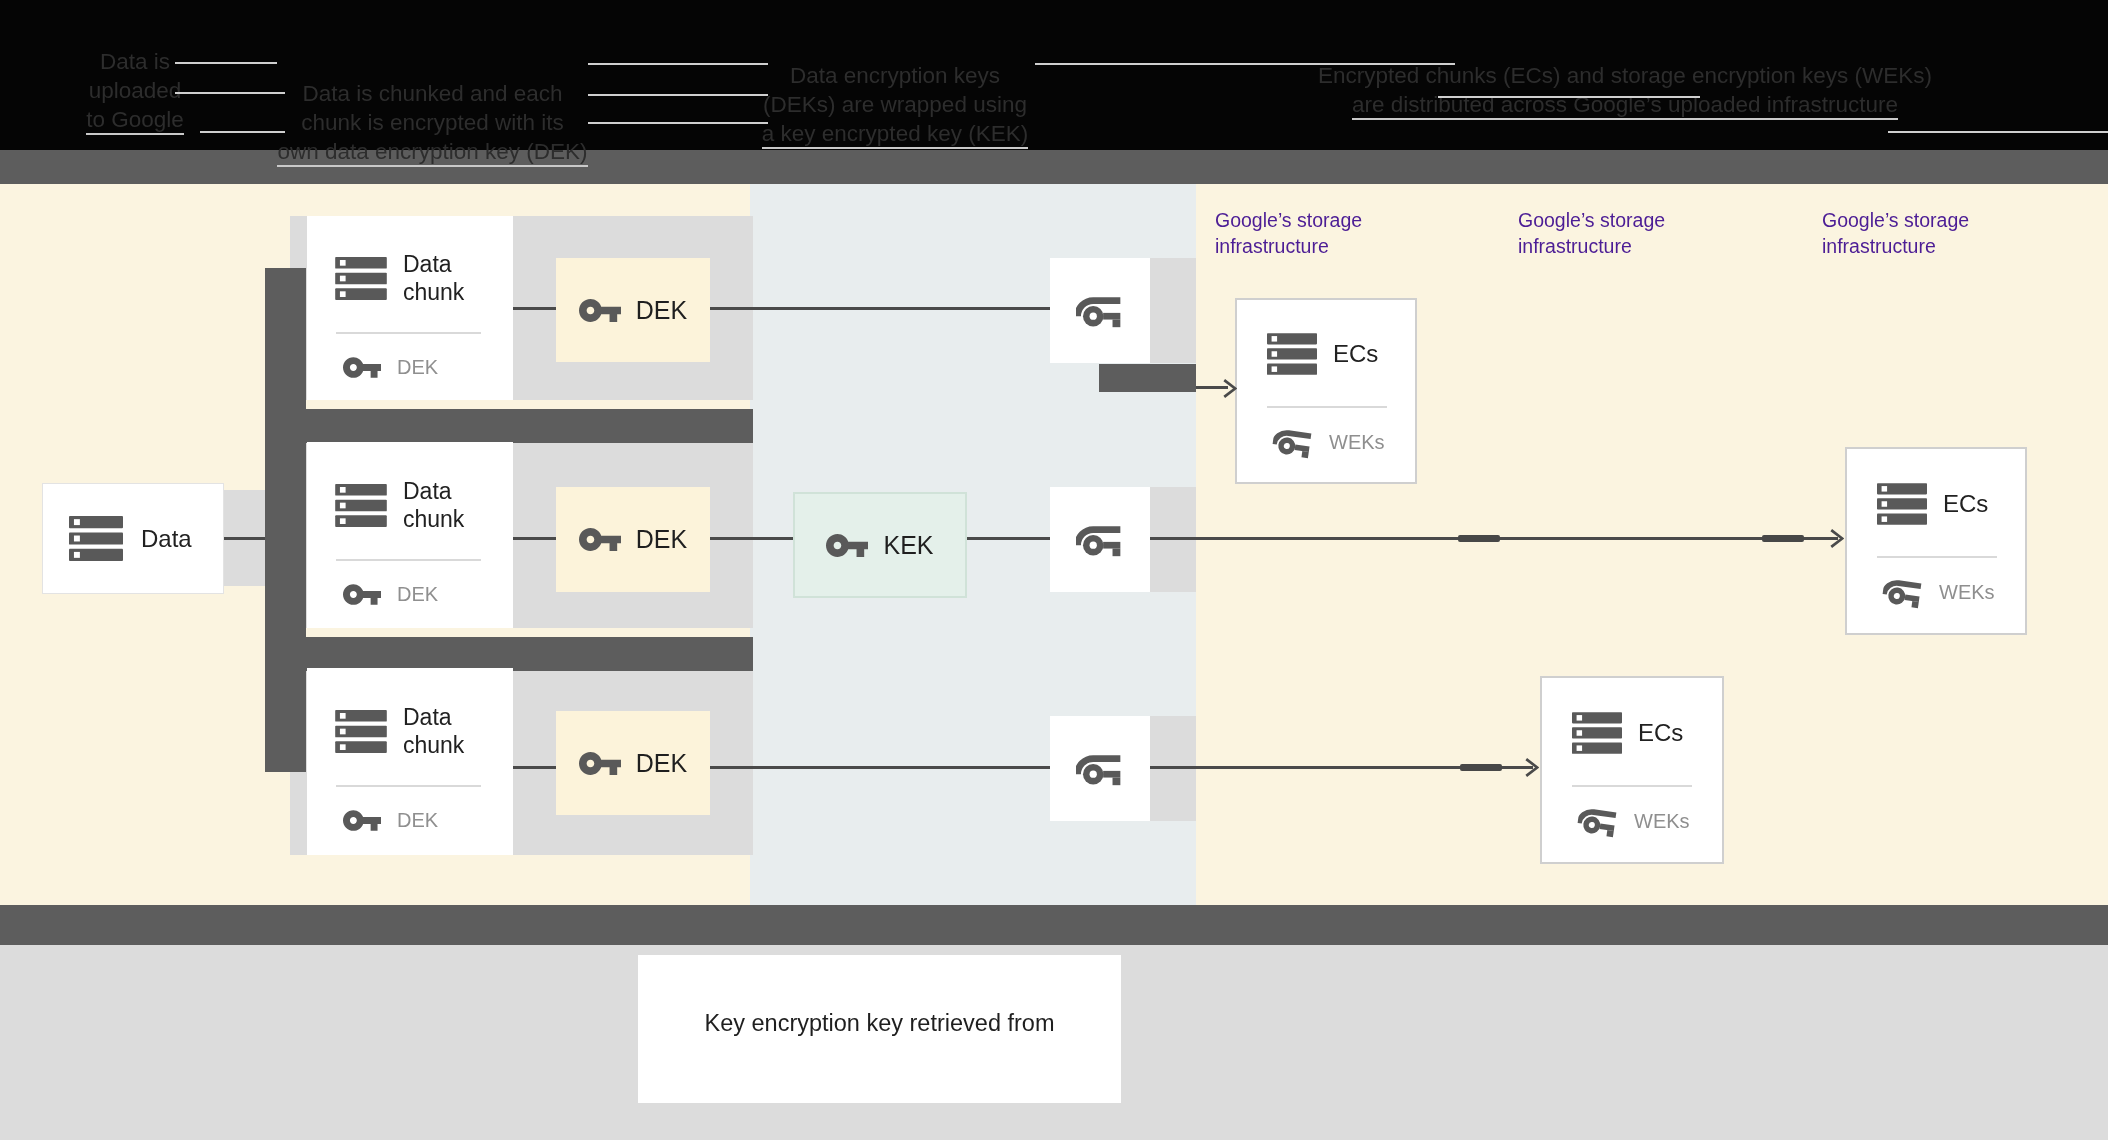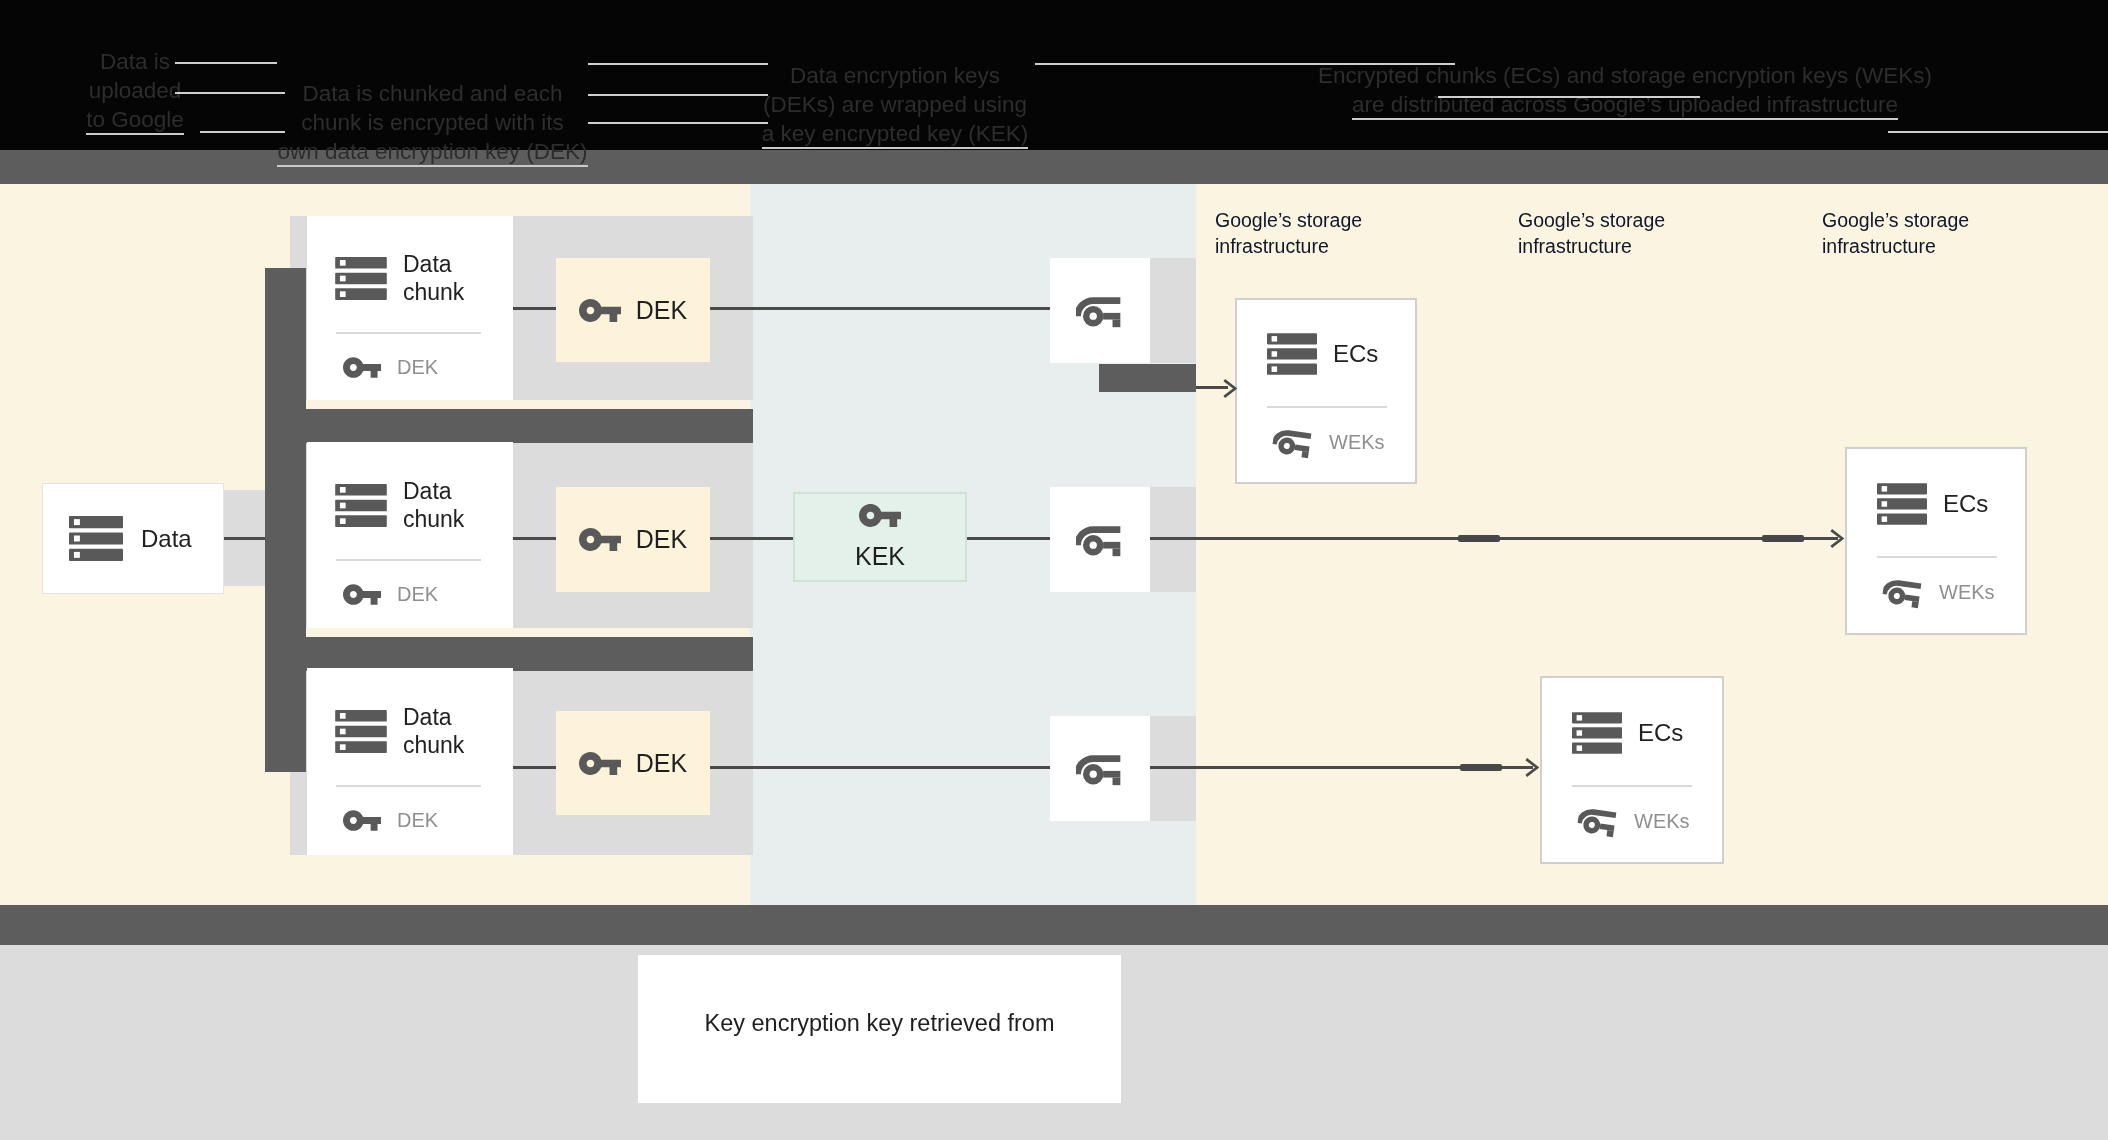--- a/index.html
+++ b/index.html
@@ -30,21 +30,21 @@
   .bigtxt{font-size:24px;color:#212121;}
   .keytxt{font-size:25px;color:#1f1f1f;}
   .mutedtxt{font-size:20px;color:#8f8f8f;}
   .icon{color:#595959;display:block;}
   .divider{position:absolute;height:2px;background:#d9d9d9;}
   .toprow{position:absolute;display:flex;align-items:center;gap:16px;}
   .botrow{position:absolute;display:flex;align-items:center;gap:16px;}
   .chunk-title{font-size:23px;line-height:28px;color:#212121;}
   .line{position:absolute;height:3px;background:#4a4a4a;}
   .thick{position:absolute;height:7px;background:#474747;border-radius:2px;}
-  .storagelabel{position:absolute;font-size:19.5px;line-height:26px;color:#0f172a;}
+  .storagelabel{position:absolute;font-size:19.5px;line-height:26px;color:#4c1d95;}
   .captionbox{background:#fff;text-align:center;padding-top:25px;box-sizing:border-box;}
   .cap-title{font-size:25px;font-weight:bold;color:#1f1f1f;}
   .cap-body{font-size:23.5px;line-height:31px;color:#1f1f1f;margin-top:28px;}
   .bold{font-weight:bold;}
   .tilt{transform:rotate(8deg);}
 </style>
 </head>
 <body>
 
 <div id="stage">
@@ -210,21 +210,21 @@
       </svg>
     <span class="keytxt">DEK</span>
   </div>
   <div class="abs dekbox" style="left:556px;top:711px;width:154px;height:104px;">
     <svg class="icon" viewBox="1 6 22 12" width="42" height="23">
         <path fill="currentColor" d="M12.65 10C11.83 7.67 9.61 6 7 6c-3.31 0-6 2.69-6 6s2.69 6 6 6c2.61 0 4.83-1.67 5.65-4H17v4h4v-4h2v-4H12.65zM7 14c-1.1 0-2-.9-2-2s.9-2 2-2 2 .9 2 2-.9 2-2 2z"></path>
       </svg>
     <span class="keytxt">DEK</span>
   </div>
 
-  <div class="abs kekbox" style="left:793px;top:492px;width:174px;height:90px;flex-direction:column;">
+  <div class="abs kekbox" style="left:793px;top:492px;width:174px;height:106px;">
     <svg class="icon" viewBox="1 6 22 12" width="42" height="23">
         <path fill="currentColor" d="M12.65 10C11.83 7.67 9.61 6 7 6c-3.31 0-6 2.69-6 6s2.69 6 6 6c2.61 0 4.83-1.67 5.65-4H17v4h4v-4h2v-4H12.65zM7 14c-1.1 0-2-.9-2-2s.9-2 2-2 2 .9 2 2-.9 2-2 2z"></path>
       </svg>
     <span class="keytxt">KEK</span>
   </div>
 
   <div class="abs wrapbox" style="left:1050px;top:258px;width:100px;height:105px;">
     <svg class="icon" viewBox="0 0 46 38" width="48" height="40">
         <path d="M1.5 24 A15 15 0 0 1 16.5 9 L42.5 9" fill="none" stroke="currentColor" stroke-width="6.5"></path>
         <circle cx="16.5" cy="24" r="9.8" fill="currentColor"></circle>

